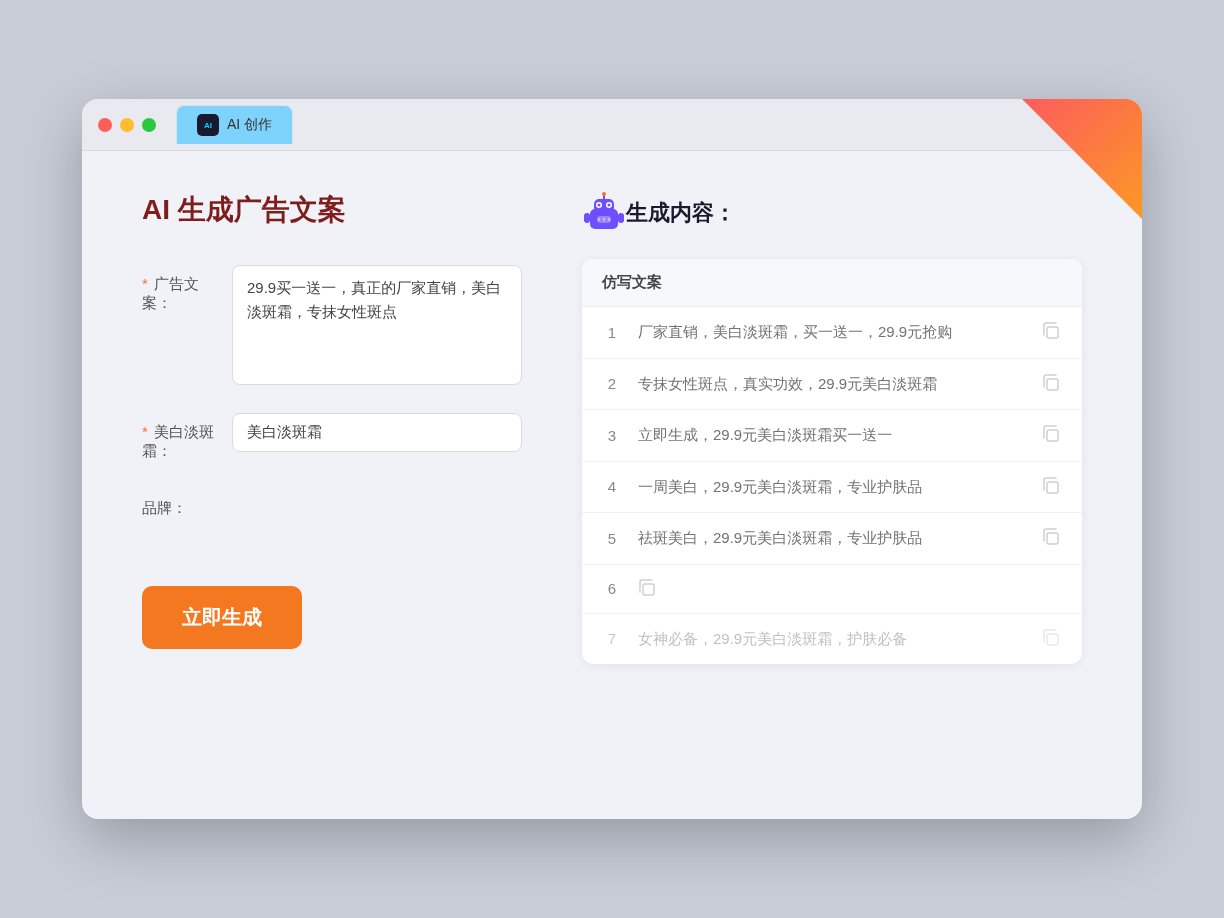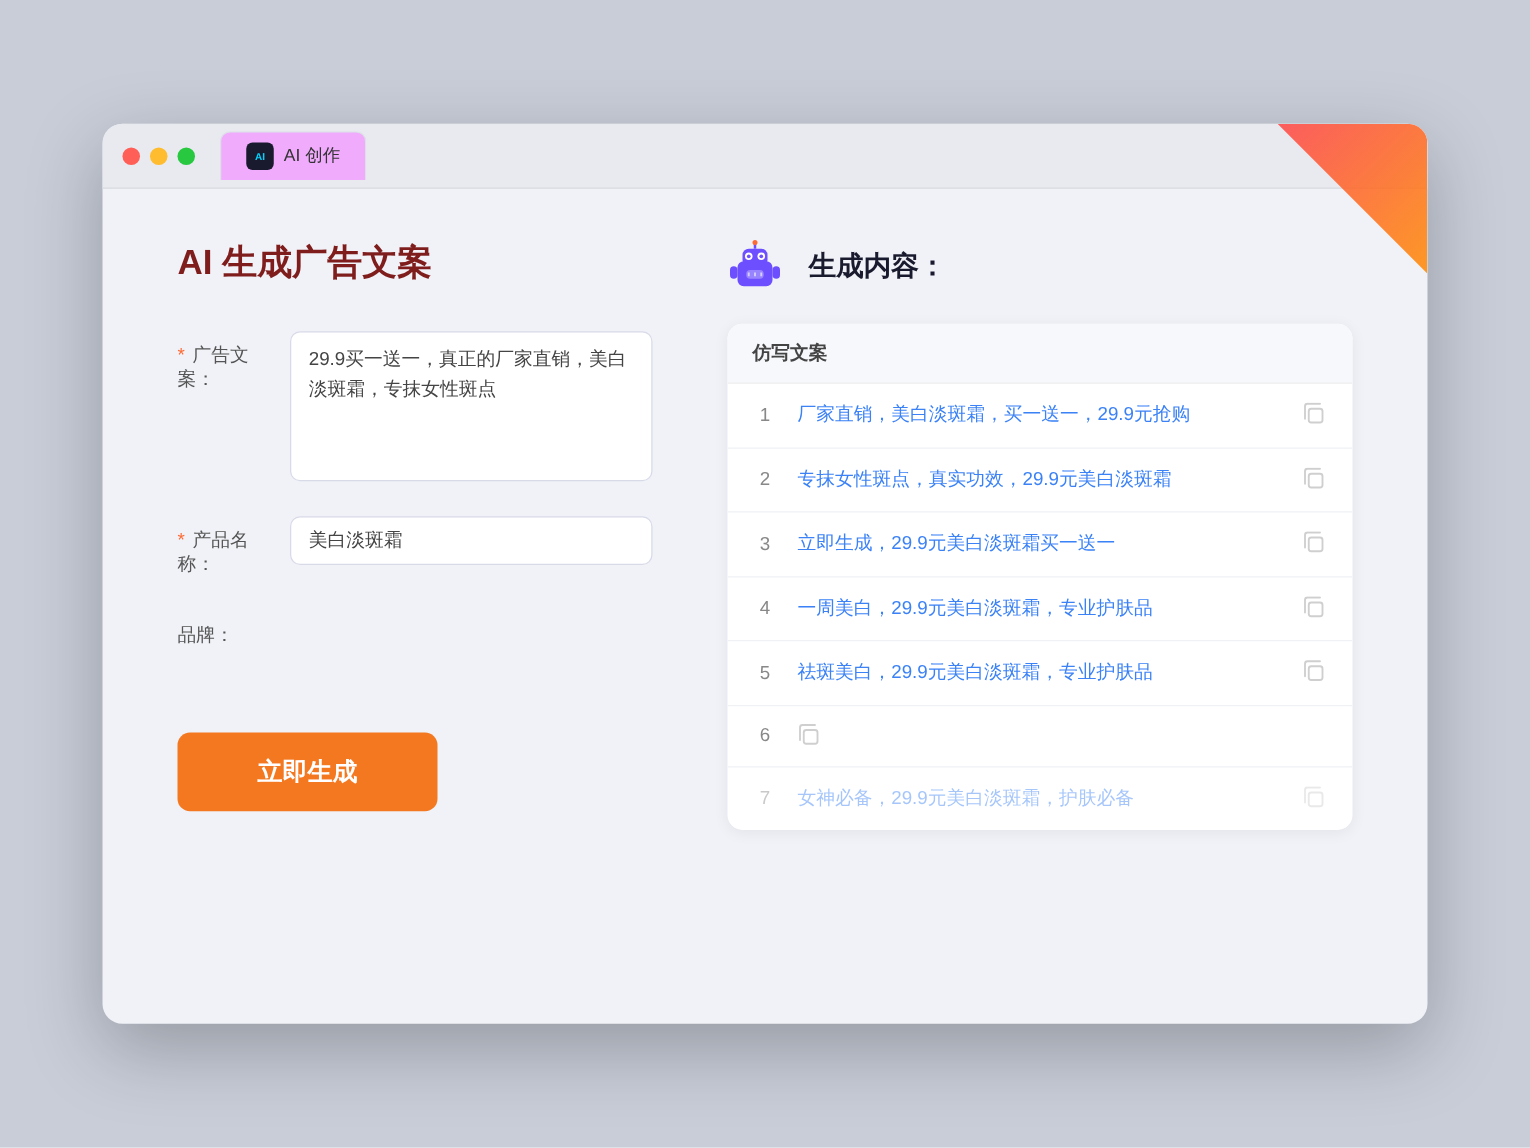--- a/index.html
+++ b/index.html
@@ -48,21 +48,21 @@
     }
 
     .tl-red { background: #ff5f57; }
     .tl-yellow { background: #febc2e; }
     .tl-green { background: #28c840; }
 
     .tab {
       display: flex;
       align-items: center;
       gap: 8px;
-      background: #f0abfc;
+      background: #7dd3fc;
       border-radius: 8px 8px 0 0;
       padding: 8px 20px;
       font-size: 14px;
       color: #333;
       border: 1px solid #dde0e8;
       border-bottom: none;
     }
 
     
     .ai-icon {
@@ -144,36 +144,36 @@
       height: 120px;
       line-height: 1.6;
     }
 
     .generate-btn {
       margin-top: 40px;
       background: #f47820;
       color: #fff;
       border: none;
       border-radius: 10px;
-      padding: 18px 64px;
+      padding: 18px 40px;
       font-size: 20px;
       font-weight: 600;
       cursor: pointer;
       font-family: inherit;
     }
 
     
     .right-panel {
       flex: 1;
     }
 
     .result-header {
       display: flex;
       align-items: center;
-      gap: 21px;
+      gap: 0;
       margin-bottom: 24px;
     }
 
     
     .robot-icon {
       width: 44px;
       height: 44px;
       position: relative;
     }
 
@@ -225,21 +225,21 @@
       font-size: 15px;
       color: #888;
       width: 20px;
       flex-shrink: 0;
       text-align: center;
     }
 
     .result-text {
       flex: 1;
       font-size: 15px;
-      color: #3b82f6;
+      color: #737373;
       line-height: 1.5;
     }
 
     .copy-icon {
       width: 20px;
       height: 20px;
       opacity: 0.4;
       flex-shrink: 0;
       cursor: pointer;
     }
@@ -290,21 +290,21 @@
           <span class="required-star">*</span>
           <span>广告文案：</span>
         </div>
         <textarea class="form-input" style="">29.9买一送一，真正的厂家直销，美白淡斑霜，专抹女性斑点</textarea>
       </div>
 
       
       <div class="form-row">
         <div class="form-label">
           <span class="required-star">*</span>
-          <span>产品名称：</span>
+          <span>美白淡斑霜：</span>
         </div>
         <input type="text" class="form-input" value="美白淡斑霜" style="">
       </div>
 
       
       <div class="form-row">
         <div class="form-label">
           <span>品牌：</span>
         </div>
       </div>

